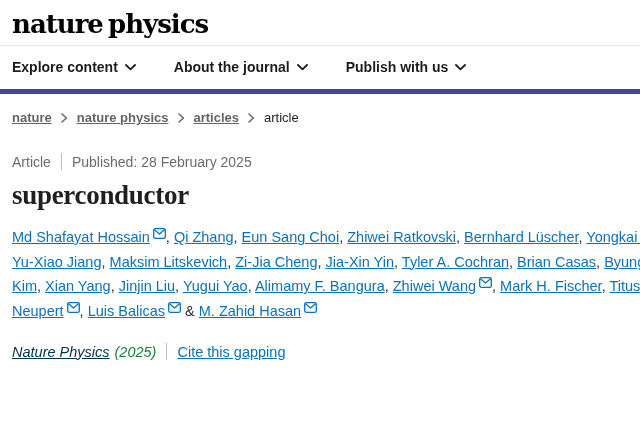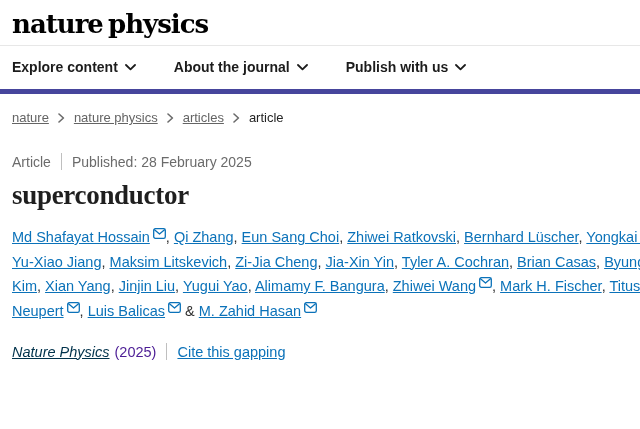--- a/index.html
+++ b/index.html
@@ -25,39 +25,39 @@
   .hairline{border-top:1px solid #e7e7e7;margin-top:6px;}
   .topnav{display:flex;align-items:center;gap:38px;padding:13px 12px 14px 12px;}
   .nav-item{display:inline-flex;align-items:center;gap:7px;font-weight:700;
     font-size:14px;color:#1c1c1c;cursor:pointer;white-space:nowrap;}
   .chev{display:inline-block;line-height:0;}
   .brand-bar{height:5px;background:var(--brand);width:100%;}
   
   main{padding:0 12px;}
   .breadcrumb{margin-top:16px;display:flex;align-items:center;gap:9px;
     font-size:13px;color:var(--crumb);}
-  .crumb-link{color:var(--crumb);text-decoration:underline;cursor:pointer;}
+  .crumb-link{color:var(--crumb);text-decoration:underline;cursor:pointer;font-weight:bold;}
   .crumb-current{color:#242424;}
   .crumb-sep{display:inline-flex;line-height:0;}
   .meta{margin-top:28px;display:flex;align-items:center;font-size:14px;color:var(--muted);}
   .vdiv{width:1px;height:17px;background:#bfbfbf;margin:0 10px;flex:0 0 auto;}
   .title{
     margin-top:10px;
     font-family:"Liberation Serif","DejaVu Serif",serif;
     font-weight:700;font-size:27px;line-height:31px;letter-spacing:-0.3px;color:var(--ink);
   }
   .title-line{display:block;}
   .authors{margin-top:14px;font-size:14.5px;line-height:24.5px;color:#2e2e2e;}
   .author-line{display:block;white-space:nowrap;}
   .author-link{color:var(--link-blue);text-decoration:underline;cursor:pointer;}
   .author-sep{color:#2e2e2e;}
   .env-icon{vertical-align:3px;margin-left:3px;}
   .citation{margin-top:20px;display:flex;align-items:center;font-size:14.5px;}
   .journal-link{font-style:italic;color:#01324b;text-decoration:underline;cursor:pointer;}
-  .year{margin-left:5px;color:#4c1d95;}
+  .year{margin-left:5px;color:#15803d;font-style:italic;}
   .cite-link{color:var(--link-blue);text-decoration:underline;cursor:pointer;}
 </style>
 </head>
 <body>
 
 <header>
   <div class="masthead">
     <span class="logo">nature physics</span>
   </div>
   <div class="hairline"></div>

